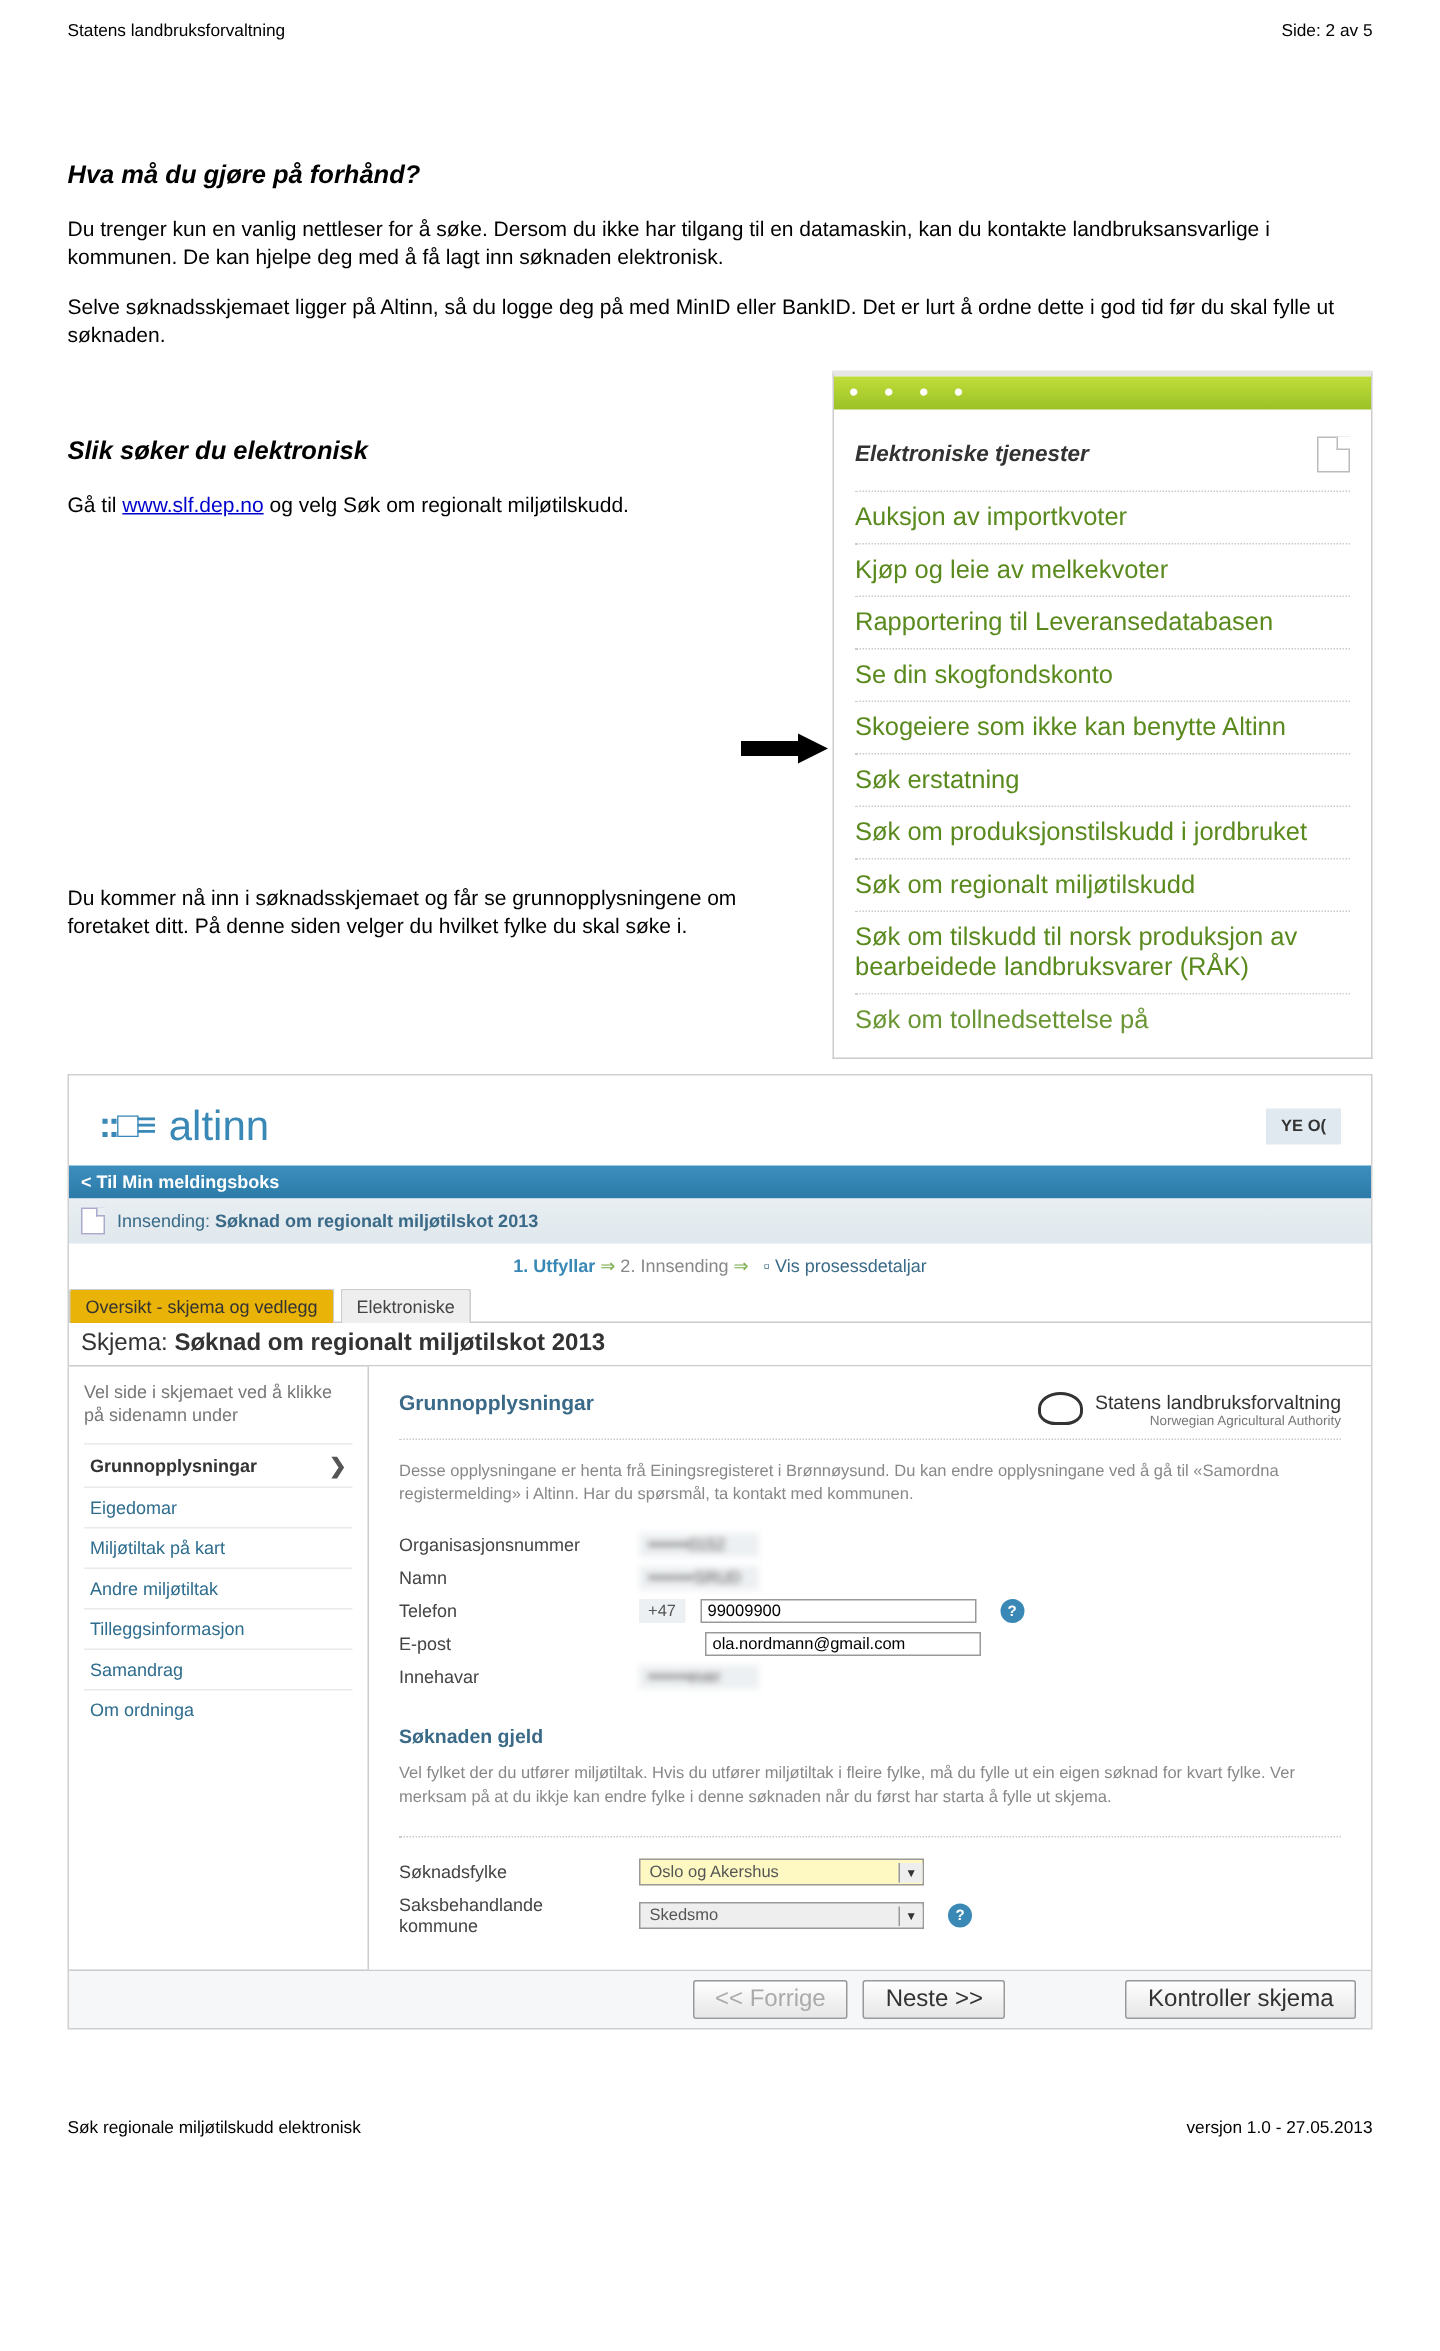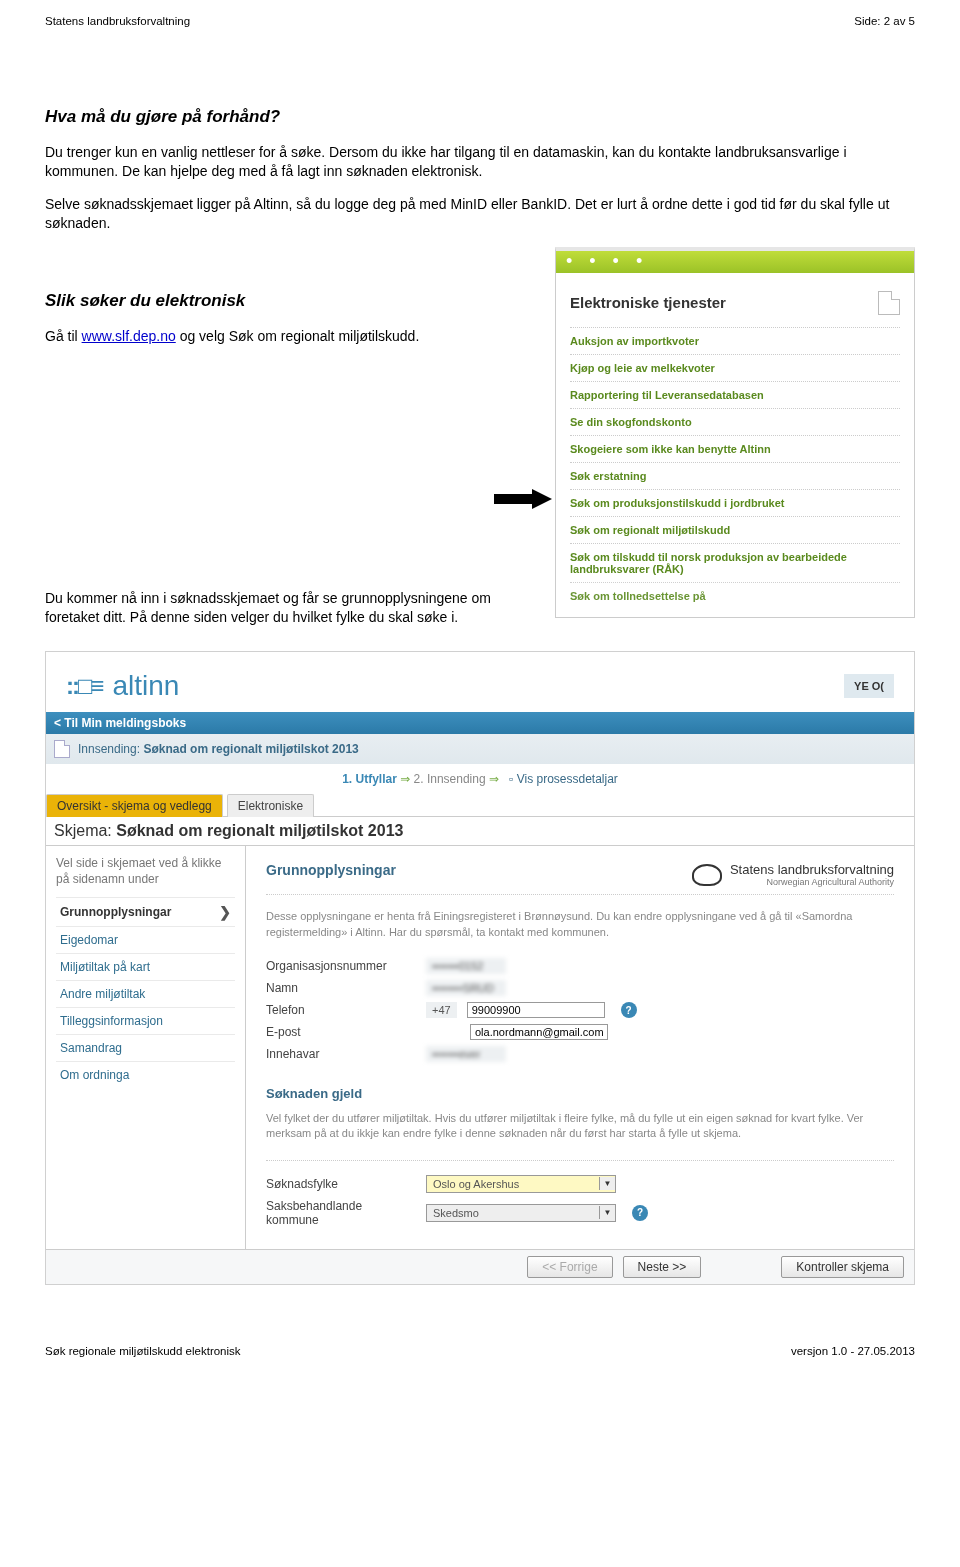--- a/index.html
+++ b/index.html
@@ -56,38 +56,39 @@
   display:flex;
   align-items:center;
   padding: 0 10px;
   color:#fff;
   font-size:18px;
   letter-spacing:6px;
 }
 .widget-body { padding: 10px 14px 8px; }
 .widget-title {
   font-weight: bold;
+  font-style: italic;
   font-size: 15px;
   color: #333;
   margin: 8px 0 12px 0;
   display:flex;
   justify-content:space-between;
   align-items:center;
 }
 .doc-icon {
   width:22px;height:24px;border:1px solid #bbb;position:relative;
 }
 .doc-icon:before{content:"";position:absolute;right:-1px;top:-1px;width:8px;height:8px;background:#fff;border-left:1px solid #bbb;border-bottom:1px solid #bbb;}
 .widget-list { list-style:none; margin:0; padding:0; }
 .widget-list li {
   border-top: 1px dotted #ccc;
   padding: 7px 0;
-  font-size: 11px;
+  font-size: 17px;
   color: #5a8a1e;
-  font-weight: bold;
+  font-weight: normal;
 }
 .arrow {
   position: absolute;
   left: -62px;
   top: 238px;
   width: 58px;
   height: 20px;
 }
 .arrow .shaft { position:absolute; left:0; top:5px; width:40px; height:10px; background:#000; }
 .arrow .head { position:absolute; left:38px; top:0; width:0;height:0; border-left:20px solid #000; border-top:10px solid transparent; border-bottom:10px solid transparent; }
@@ -208,42 +209,42 @@
 .brand-ico { width:30px;height:22px;border:2px solid #333;border-radius:50% 50% 40% 40%; display:inline-block;}
 .note { color:#888; font-size:11px; margin: 10px 0 18px 0; line-height:1.4;}
 .hr { border:0; border-top:1px dotted #ccc; margin:6px 0 14px;}
 .field { display:flex; align-items:center; margin: 6px 0; gap:10px;}
 .field .lbl { width:150px; color:#444;}
 .field .val {
   background:#edf0f2; color:#555; padding:2px 6px; font-size:11px; min-width:80px; display:inline-block;
 }
 .field .blur { filter: blur(2px); }
 .field input[type=text] {
-  font-size:11px; padding:1px 4px; width:138px; border:1px solid #999;
+  font-size:11px; padding:1px 4px; width:184px; border:1px solid #999;
 }
 .qmark {
   display:inline-flex; width:16px;height:16px;border-radius:50%;background:#3a88b5;color:#fff;font-size:10px;align-items:center;justify-content:center;font-weight:bold;margin-left:6px;
 }
 .subhead { color:#3a6a87; font-weight:bold; font-size:13px; margin:24px 0 6px;}
 .dd {
   display:inline-flex; align-items:center; border:1px solid #999; background:#fef9c3; font-size:11px; min-width:190px; justify-content:space-between;
 }
 .dd span { padding:2px 6px; color:#555;}
 .dd .arr { border-left:1px solid #999; background:#eee; width:16px; text-align:center; font-size:8px; color:#333; padding:2px 0;}
 .formfoot {
   background:#f6f7f8;
   border-top:1px solid #ccc;
   display:flex;
   justify-content:flex-end;
   align-items:center;
   gap:10px;
   padding:6px 10px;
 }
 .btn {
-  font-size:12px;
+  font-size:16px;
   padding: 3px 14px;
   border:1px solid #999;
   background:linear-gradient(#fff,#e6e6e6);
   color:#333;
   border-radius:2px;
 }
 .btn.dis { color:#aaa;}
 .footerrow {
   display:flex;
   justify-content:space-between;

